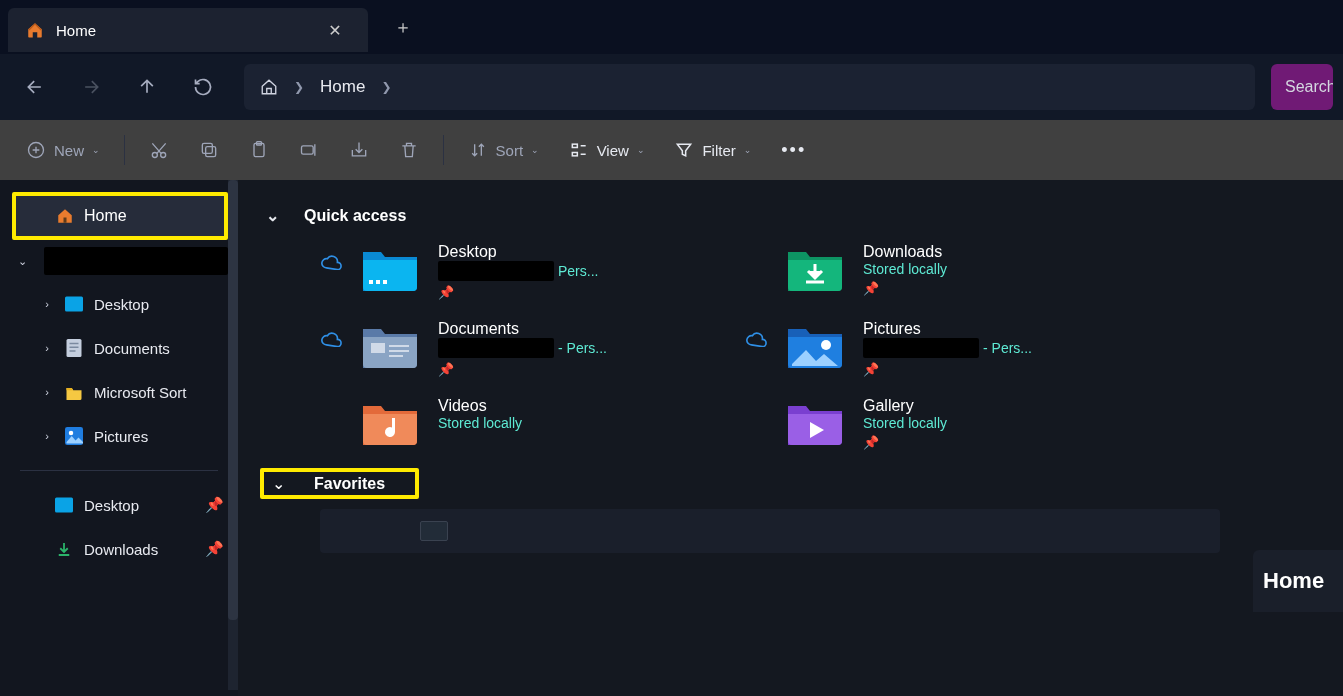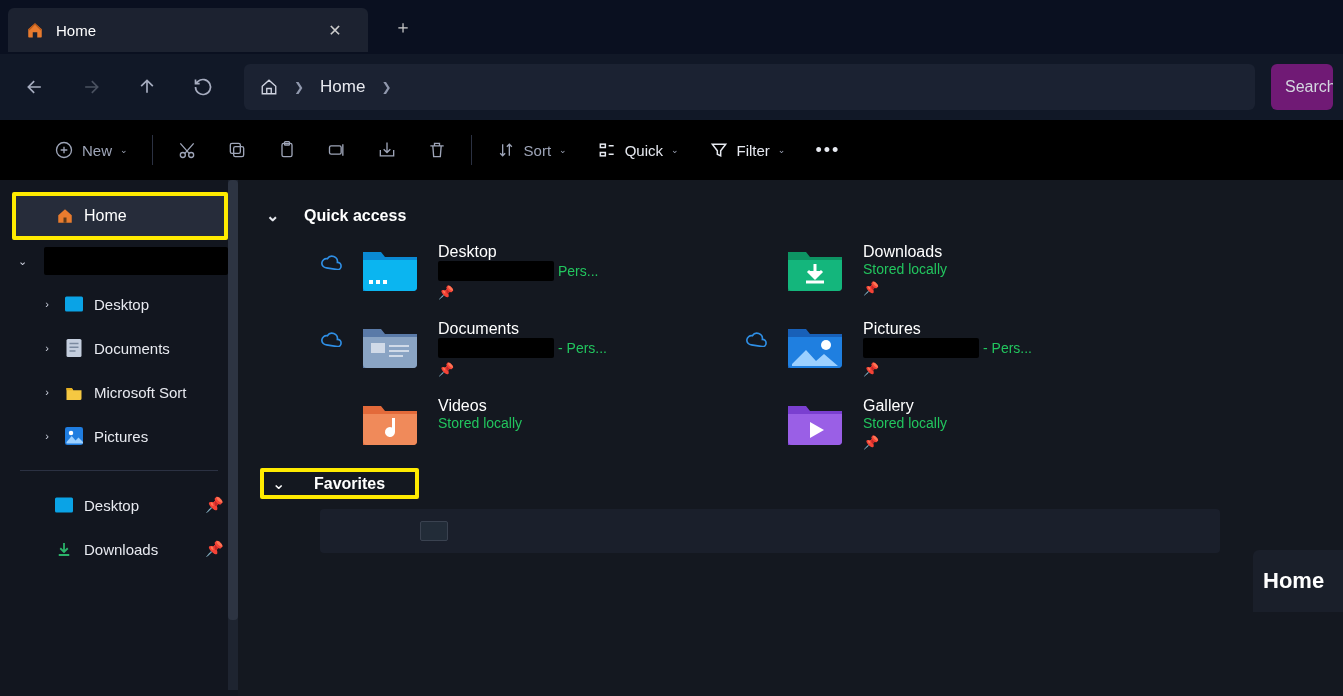--- a/index.html
+++ b/index.html
@@ -18,21 +18,21 @@
 .nav-btn { width:50px; height:46px; display:flex; align-items:center; justify-content:center; color:#a7adc0; cursor:pointer; border-radius:4px; }
 .nav-btn svg { width:20px; height:20px; }
 .nav-btn.disabled { color:#4a5160; }
 .addrbar { flex:1; height:46px; background:#1b2232; border-radius:6px; display:flex; align-items:center; gap:16px; padding:0 16px; margin:0 10px; }
 .addrbar svg { width:18px; height:18px; color:#cfd3e0; }
 .addr-home { font-size:17px; color:#e8eaf0; }
 .chevron { color:#9098ad; font-size:12px; }
 .searchbox { width:62px; height:46px; background:#701a75; border-radius:6px; display:flex; align-items:center; padding:0 14px; font-size:16px; color:#d4d7e0; overflow:hidden; }
 
 
-.toolbar { display:flex; align-items:center; height:60px; background:#000000; padding:0 40px; gap:2px; }
+.toolbar { display:flex; align-items:center; height:60px; background:#404040; padding:0 12px; gap:2px; }
 .tool { display:flex; align-items:center; gap:8px; padding:0 14px; height:40px; color:#9ea5b8; cursor:pointer; border-radius:4px; }
 .tool svg { width:20px; height:20px; }
 .tool-lbl { font-size:15px; }
 .tool .caret { font-size:9px; color:#9ea5b8; }
 .tool.bright { color:#e6e9f0; }
 .tool.bright svg { color:#e6e9f0; }
 .divider { width:1px; height:30px; background:#2b3142; margin:0 8px; }
 
 
 .main { display:flex; height:calc(100% - 54px - 66px - 60px); }
@@ -57,21 +57,21 @@
 .content { flex:1; background:#141820; padding:20px 20px 0 28px; position:relative; overflow:hidden; }
 .section-hdr { display:flex; align-items:center; gap:18px; font-size:16px; font-weight:600; color:#fff; padding:6px 0 18px 0; cursor:pointer; }
 .section-hdr .arrow { width:20px; color:#e8eaf0; }
 .qa-grid { display:grid; grid-template-columns: 1fr 1fr; column-gap:20px; row-gap:20px; margin-left:54px; margin-bottom:18px; max-width:830px; }
 .qa-item { display:flex; align-items:flex-start; gap:18px; }
 .cloud { width:22px; color:#2f8fe6; display:flex; margin-top:12px; }
 .cloud.hidden { visibility:hidden; }
 .folder-icon { width:60px; height:50px; display:flex; align-items:center; justify-content:center; }
 .qa-text { display:flex; flex-direction:column; }
 .qa-name { font-size:16px; color:#fff; }
-.qa-sub { font-size:14px; color:#22c55e; display:flex; align-items:center; gap:4px; }
+.qa-sub { font-size:14px; color:#5eead4; display:flex; align-items:center; gap:4px; }
 .qa-sub .redact { display:inline-block; background:#000; width:116px; height:20px; border-radius:2px; }
 .pin-icon { color:#88909f; font-size:13px; margin-top:4px; }
 
 .fav-highlight { display:inline-flex; border:4px solid #ffeb00; border-radius:2px; padding:2px 30px 2px 8px; align-items:center; gap:18px; margin-left:-6px; }
 .fav-highlight .arrow { width:24px; }
 .fav-content { margin:10px 0 0 54px; height:44px; background:#1a1f2b; border-radius:4px; width:900px; display:flex; align-items:center; padding-left:100px; }
 .fav-thumb { width:28px; height:20px; background:#222c38; border:1px solid #3a4250; border-radius:2px; }
 
 .right-panel { position:absolute; right:-10px; top:370px; width:100px; background:#1a1f2a; padding:18px 10px; border-radius:6px 0 0 0; }
 .right-title { font-size:22px; font-weight:600; }
@@ -178,21 +178,21 @@
       </svg>
     <span class="tool-lbl">Sort</span>
     <span class="caret">⌄</span>
   </div>
   <div class="tool bright">
     <svg viewBox="0 0 24 24" fill="none" stroke="currentColor" stroke-width="1.8">
         <rect x="4" y="5" width="6" height="4"></rect>
         <rect x="4" y="15" width="6" height="4"></rect>
         <path d="M14 7h6M14 17h6"></path>
       </svg>
-    <span class="tool-lbl">Quick</span>
+    <span class="tool-lbl">View</span>
     <span class="caret">⌄</span>
   </div>
   <div class="tool bright">
     <svg viewBox="0 0 24 24" fill="none" stroke="currentColor" stroke-width="1.8">
         <path d="M4 5h16l-6 8v6l-4-2v-4z"></path>
       </svg>
     <span class="tool-lbl">Filter</span>
     <span class="caret">⌄</span>
   </div>
   <div class="tool bright" style="font-size:18px;letter-spacing:2px;">•••</div>

